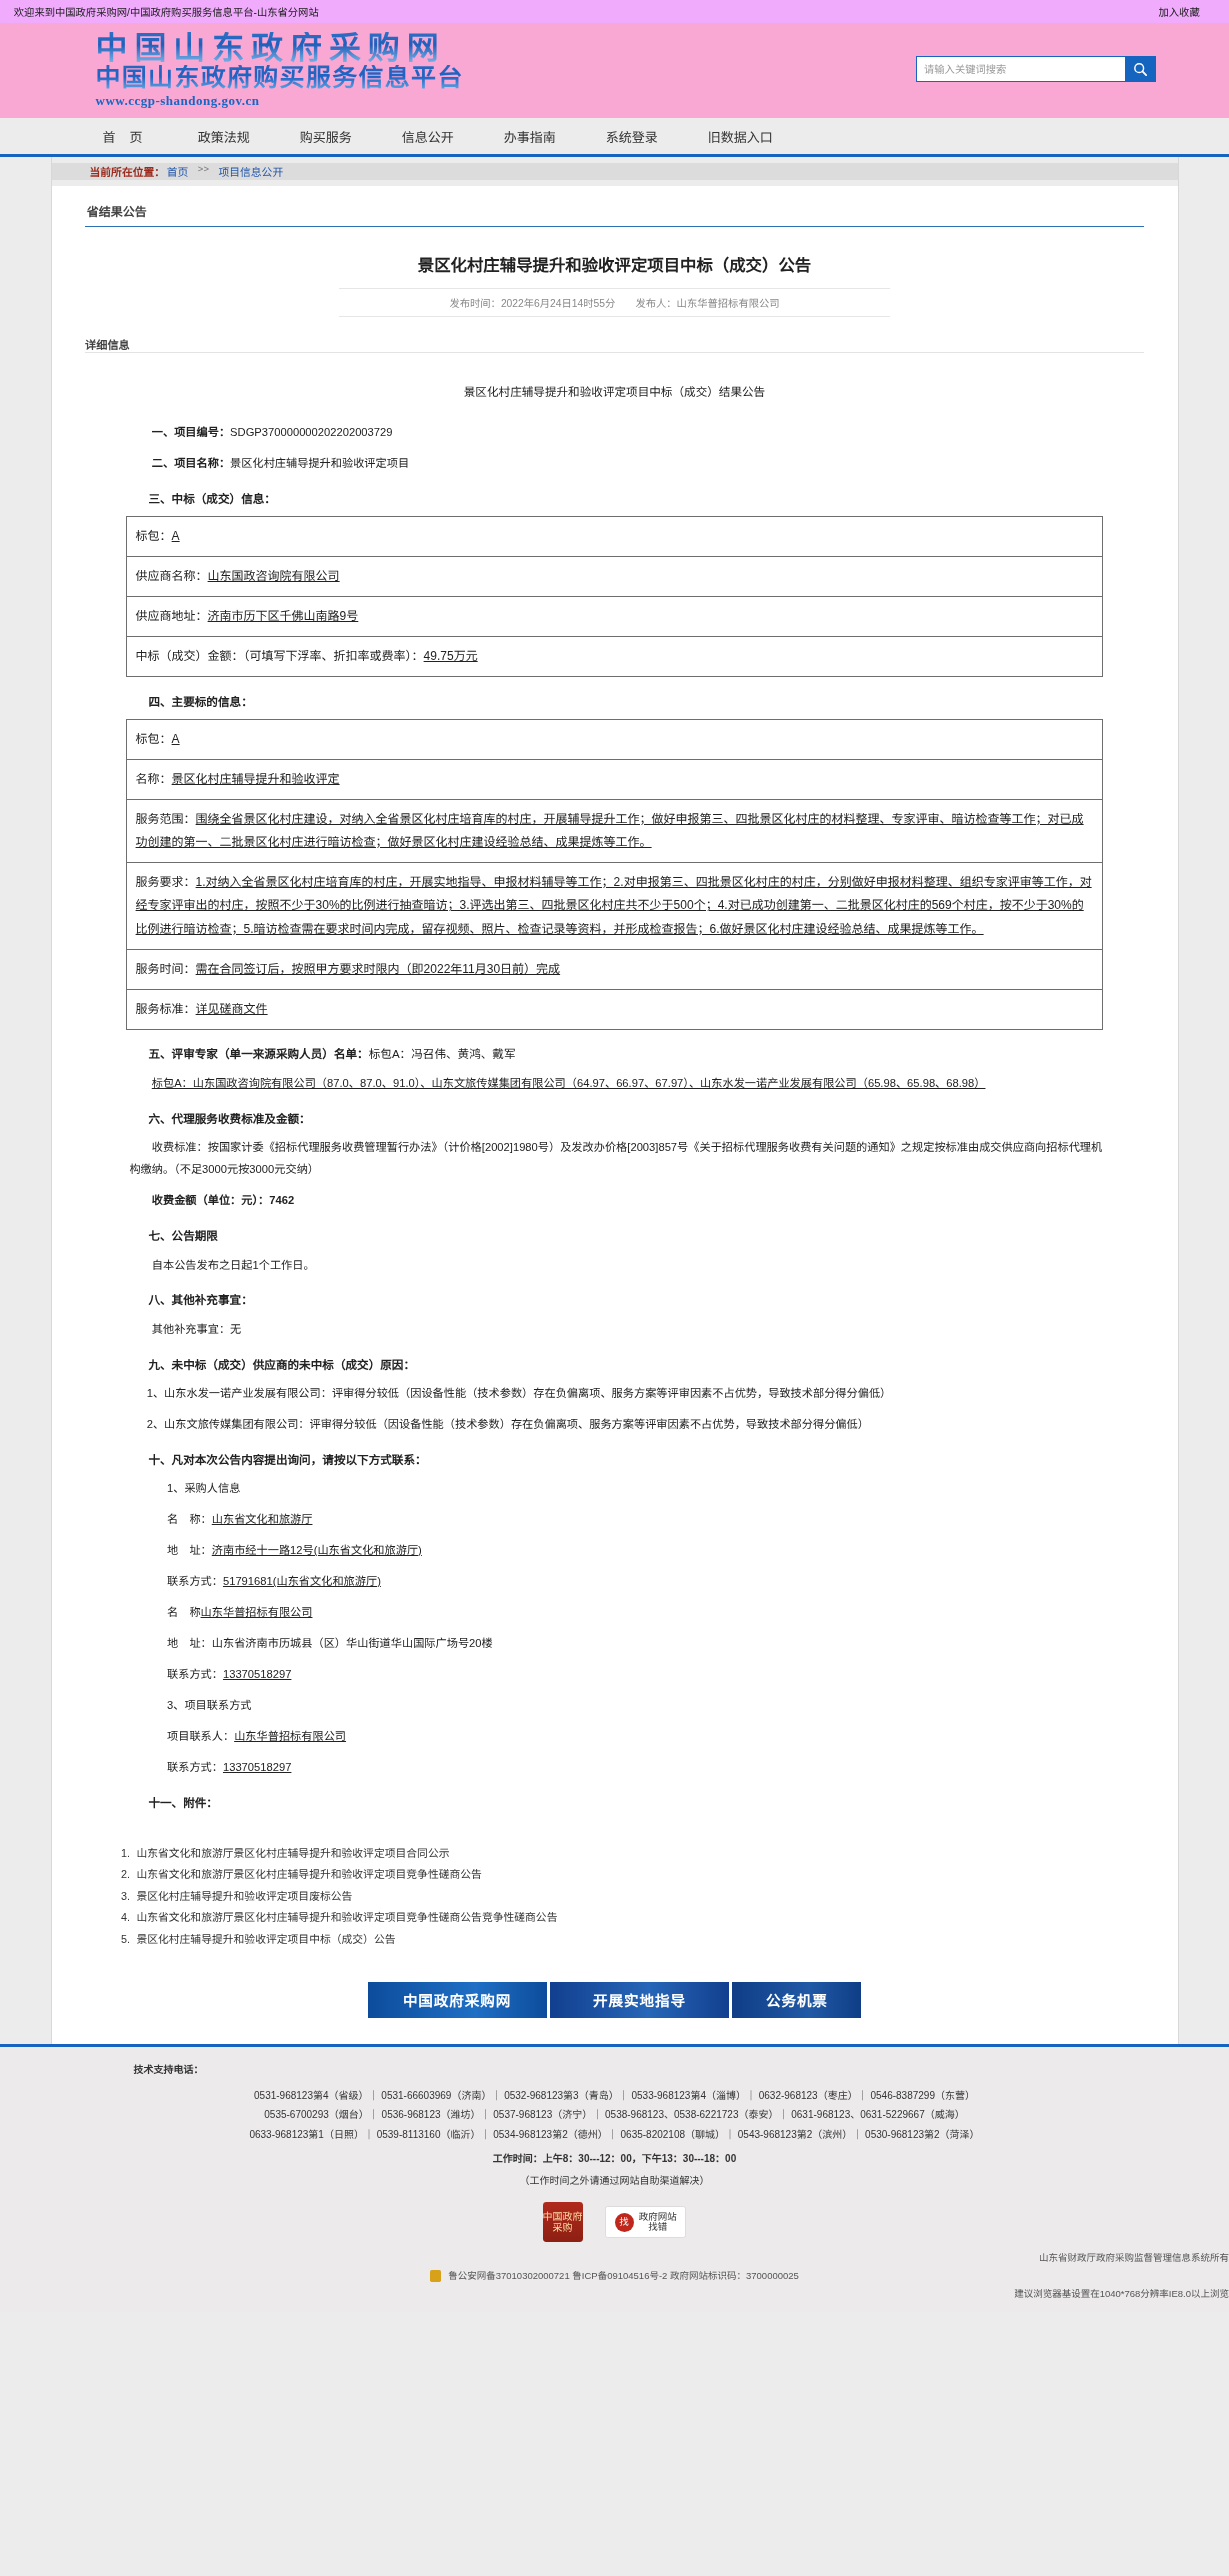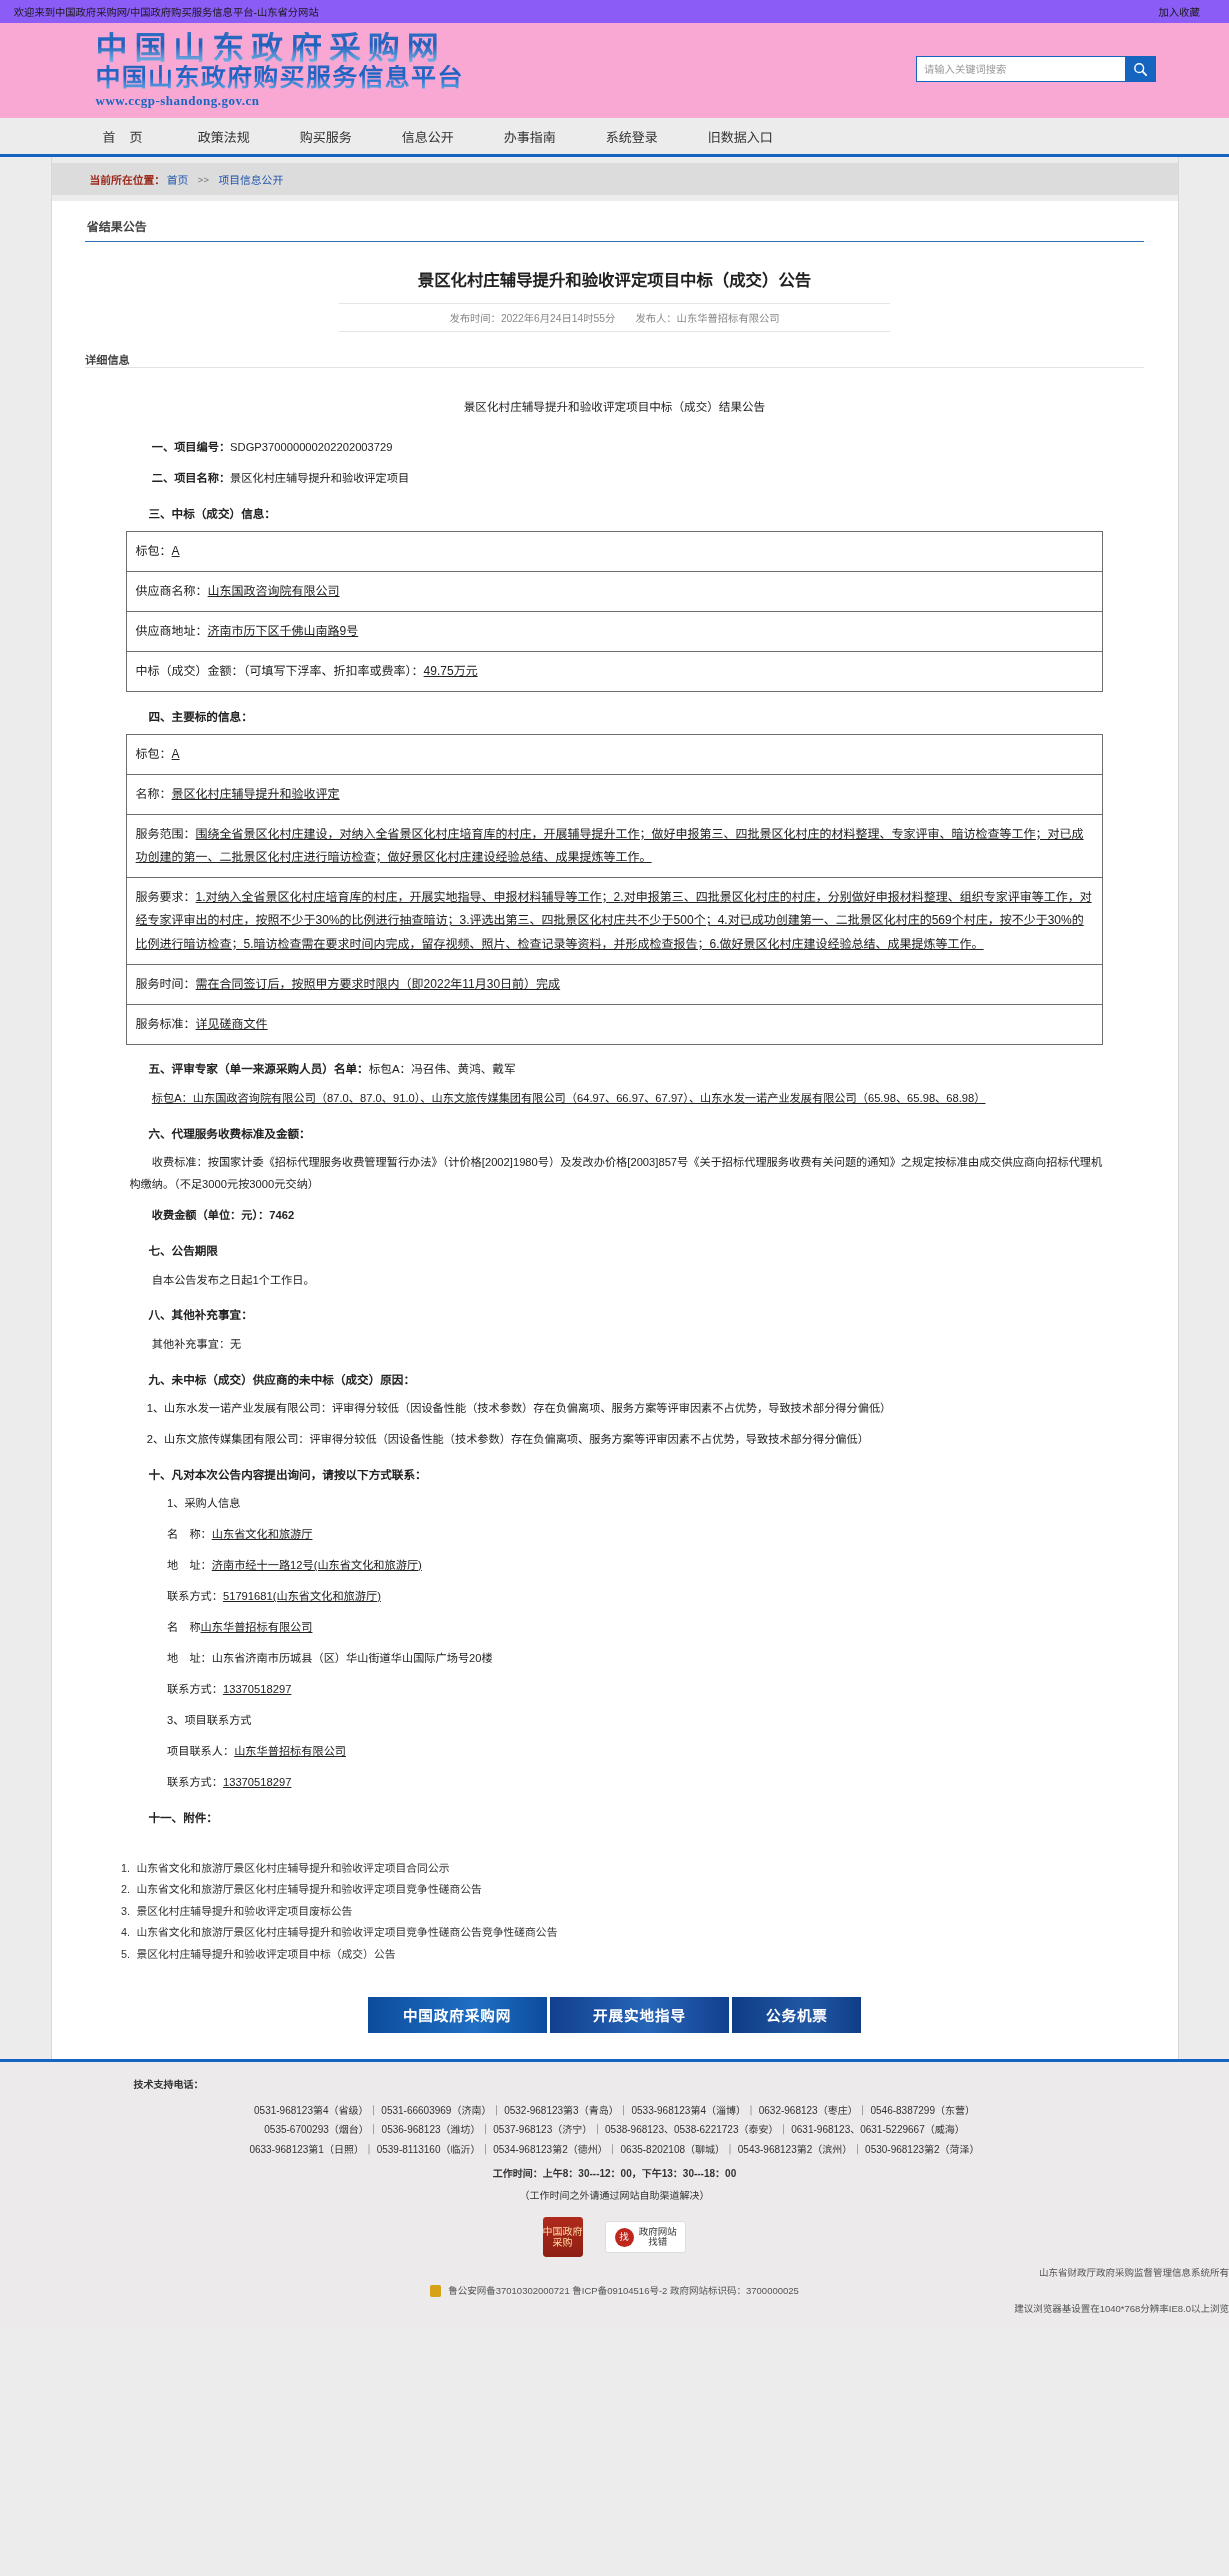--- a/index.html
+++ b/index.html
@@ -8,21 +8,21 @@
   body {
     width: 1229px;
     font-family: "Liberation Sans", "DejaVu Sans", sans-serif;
     background: #ececec;
     color: #333;
     font-size: 11.2px;
   }
 
   
   .topbar {
-    background: #8b5cf6;
+    background: #f0abfc;
     height: 23px;
     display: flex;
     align-items: center;
     justify-content: space-between;
     padding: 0 13.8px;
     font-size: 10.3px;
     color: #1a1a1a;
   }
   .topbar .right { margin-right: 15.5px; }
 
@@ -138,23 +138,22 @@
     border-left: 0.9px solid #d8d8d8;
     border-right: 0.9px solid #d8d8d8;
   }
 
   .crumb-wrap {
     background: #ececec;
     padding: 6px 0 6px 0;
   }
   .crumb {
     background: #dcdcdc;
-    height: 32px;
+    height: 17px;
     display: flex;
-    align-items: center;
     padding-left: 38px;
     font-size: 10.8px;
   }
   .crumb .lbl { color: #9c2b1e; font-weight: bold; }
   .crumb .lnk { color: #2255aa; margin: 0 1.7px; text-decoration:none;}
   .crumb .sep { color: #777; margin: 0 7.8px; font-size: 9.5px; }
 
   .card {
     background:#fff;
     margin: 0 auto;

